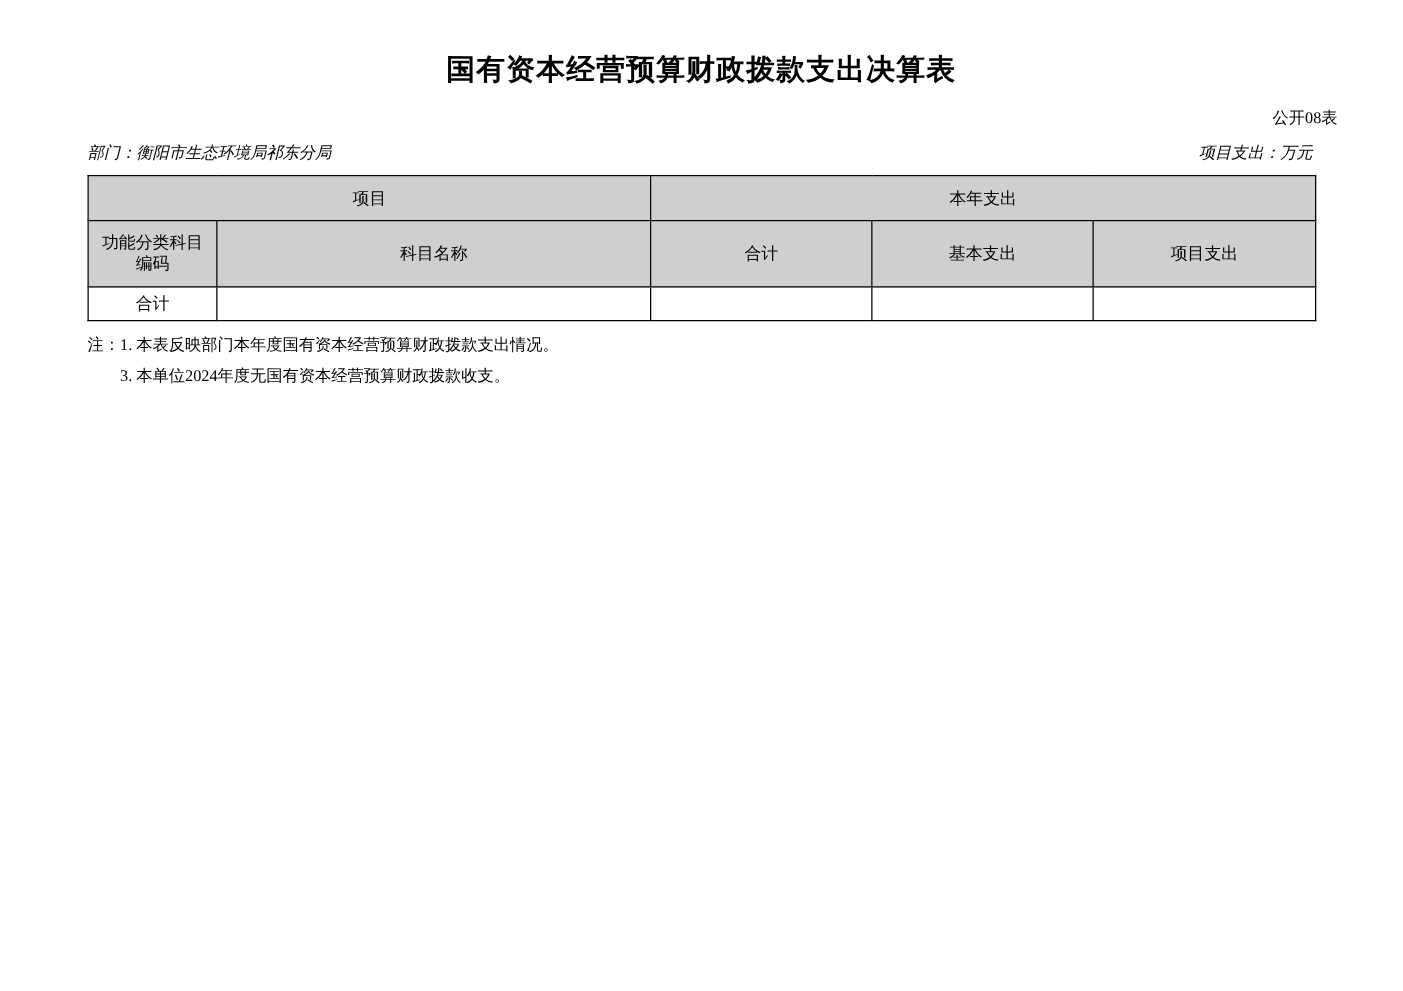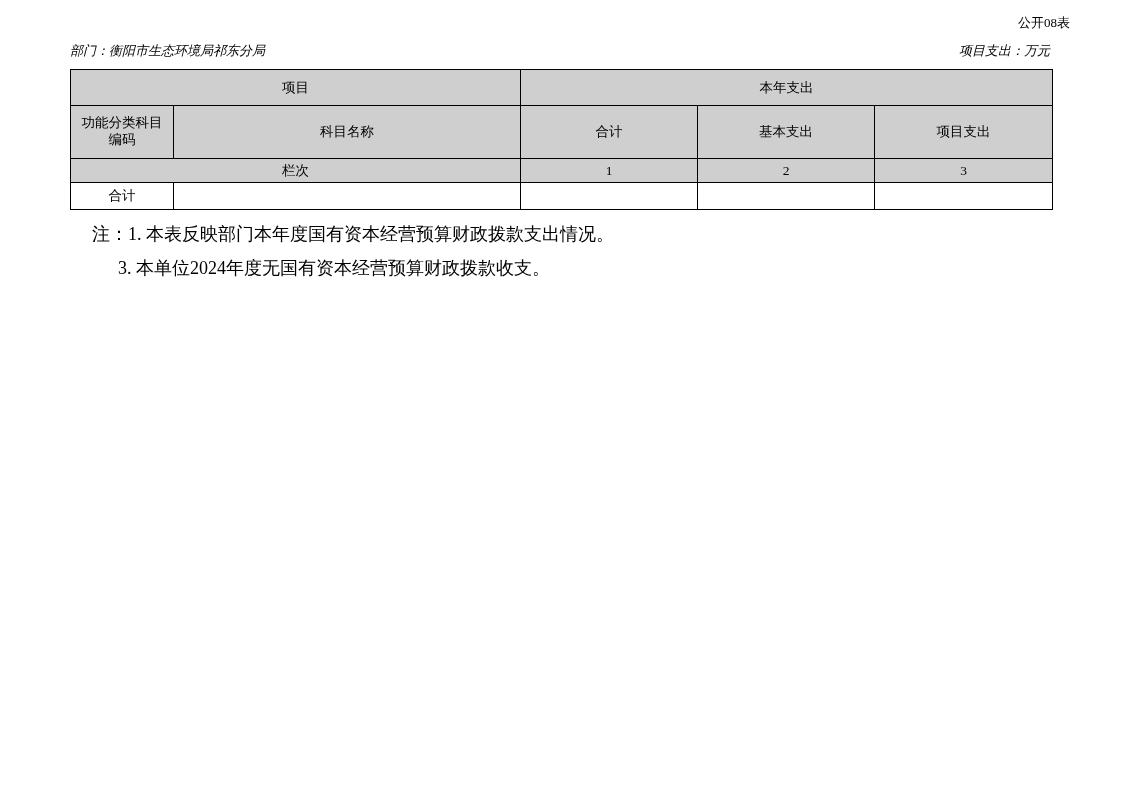--- a/index.html
+++ b/index.html
@@ -76,36 +76,37 @@
     height: 27px;
   }
   .cell-left {
     text-align: left;
     padding-left: 7px;
   }
   .two-line {
     line-height: 1.25;
   }
   .notes {
-    margin: 7px 0 0 92px;
-    font-size: 18px;
+    margin: 7px 0 0 70px;
+    font-size: 13px;
     line-height: 1.9;
   }
   .notes div {
     white-space: nowrap;
   }
   .note-indent {
     padding-left: 26px;
   }
 </style>
 </head>
 <body>
 
 <div class="page">
 
+  <h1 class="doc-title">国有资本经营预算财政拨款支出决算表</h1>
 
   <div class="form-code">公开08表</div>
 
   <div class="meta-row">
     <div class="meta-left">部门：衡阳市生态环境局祁东分局</div>
     <div class="meta-right">项目支出：万元</div>
   </div>
 
   <table class="main">
     <colgroup>
@@ -123,26 +124,20 @@
       <tr class="row-sub-h">
         <td class="hdr two-line">
           <div>功能分类科目</div>
           <div>编码</div>
         </td>
         <td class="hdr">科目名称</td>
         <td class="hdr">合计</td>
         <td class="hdr">基本支出</td>
         <td class="hdr">项目支出</td>
       </tr>
-      <tr class="row-lanci">
-        <td class="hdr" colspan="2">栏次</td>
-        <td class="hdr">1</td>
-        <td class="hdr">2</td>
-        <td class="hdr">3</td>
-      </tr>
       <tr class="row-total">
         <td class="cell-left">合计</td>
         <td></td>
         <td></td>
         <td></td>
         <td></td>
       </tr>
     </tbody>
   </table>
 

